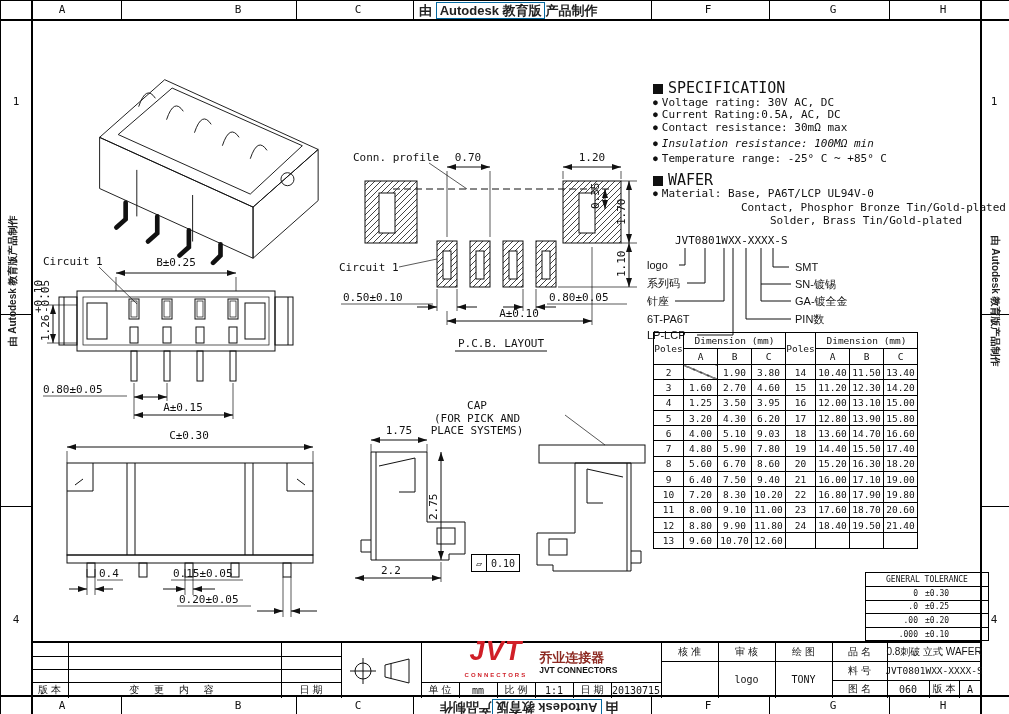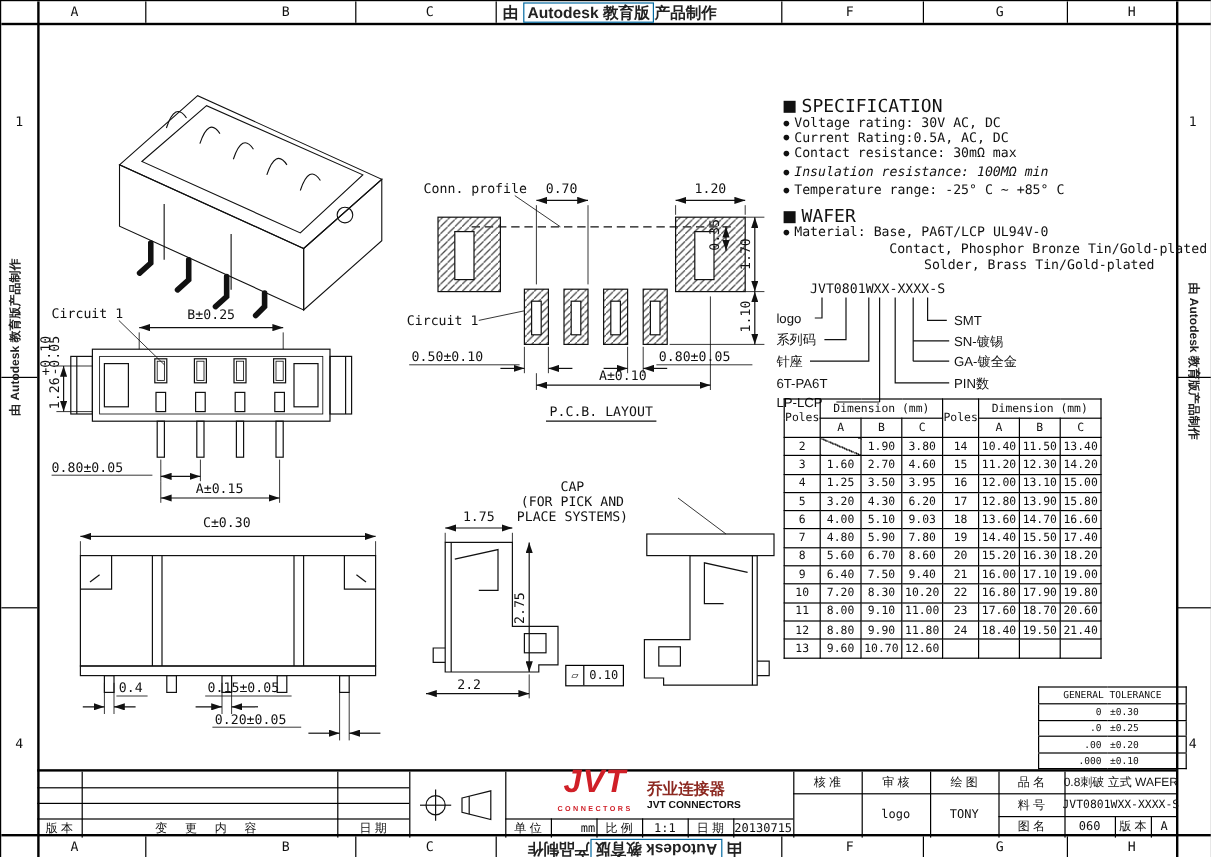--- a/index.html
+++ b/index.html
@@ -586,21 +586,21 @@
         <div class="co-en">JVT CONNECTORS</div>
       </div>
     </div>
 
     <div class="vl1" style="left:428px;top:39px;height:16px;"></div>
     <div class="vl1" style="left:466px;top:39px;height:16px;"></div>
     <div class="vl1" style="left:504px;top:39px;height:16px;"></div>
     <div class="vl1" style="left:542px;top:39px;height:16px;"></div>
     <div class="vl1" style="left:580px;top:39px;height:16px;"></div>
     <div class="tbx zh" style="left:390px;top:39px;width:38px;height:16px;">单 位</div>
-    <div class="tbx mono" style="left:440px;top:39px;width:38px;height:16px;">mm</div>
+    <div class="tbx mono" style="left:428px;top:39px;width:38px;height:16px;">mm</div>
     <div class="tbx zh" style="left:466px;top:39px;width:38px;height:16px;">比 例</div>
     <div class="tbx mono" style="left:504px;top:39px;width:38px;height:16px;">1:1</div>
     <div class="tbx zh" style="left:542px;top:39px;width:38px;height:16px;">日 期</div>
     <div class="tbx mono" style="left:580px;top:39px;width:50px;height:16px;">20130715</div>
 
     <div class="vl1" style="left:687px;top:0;height:55px;"></div>
     <div class="vl1" style="left:744px;top:0;height:55px;"></div>
     <div class="vl1" style="left:801px;top:0;height:55px;"></div>
     <div class="vl1" style="left:856px;top:0;height:55px;"></div>
     <div class="hl1" style="left:630px;top:18px;width:320px;"></div>

